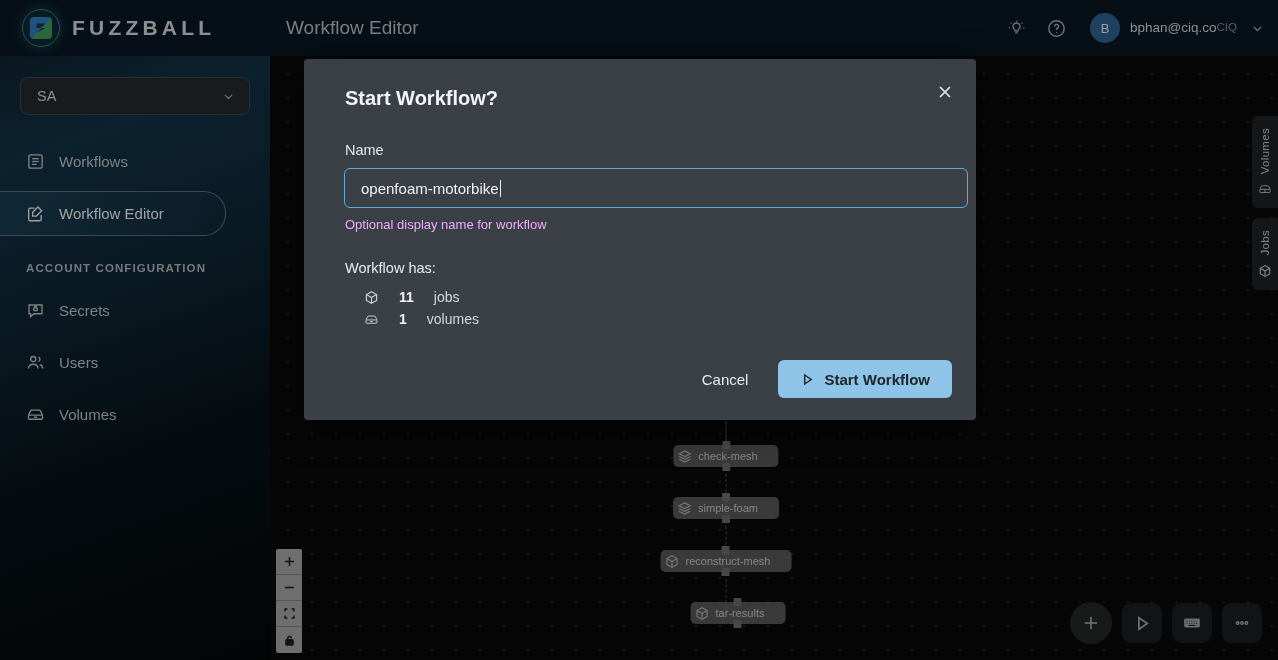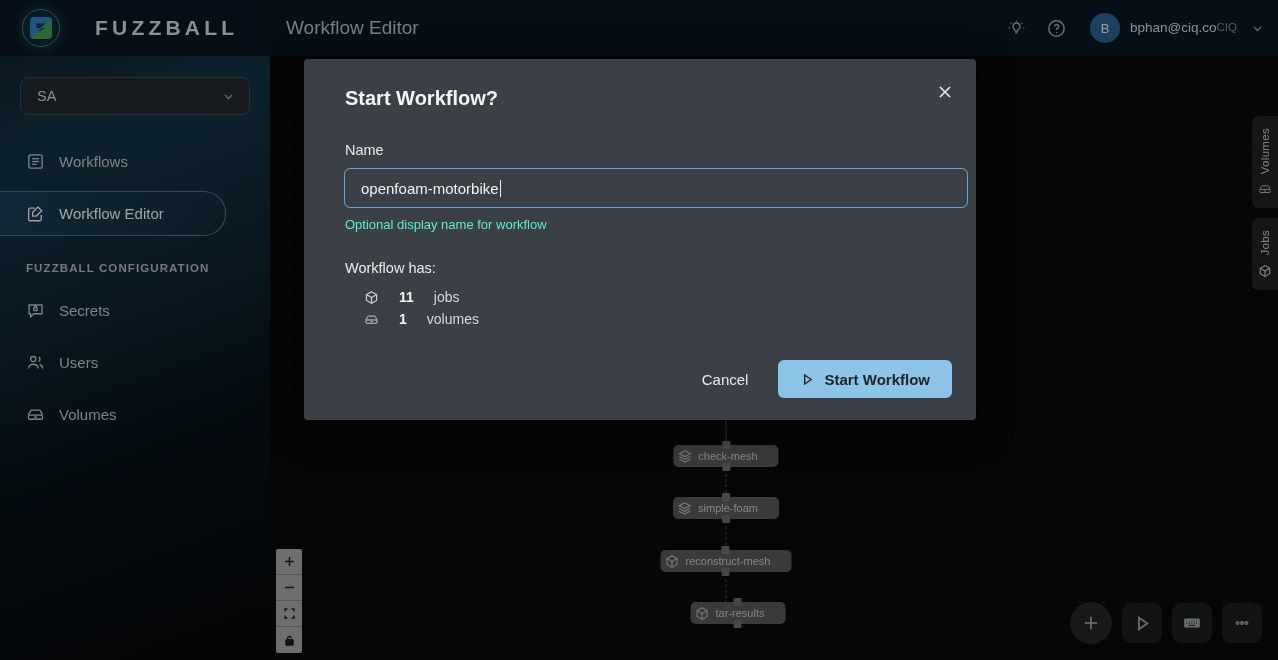--- a/index.html
+++ b/index.html
@@ -33,21 +33,21 @@
     flex: none;
   }
   .logo-sq {
     width: 22px; height: 22px; border-radius: 4px;
     background: linear-gradient(135deg, #2c78b8 0%, #2c78b8 48%, #3f9254 52%, #3f9254 100%);
     display: flex; align-items: center; justify-content: center;
     position: relative; overflow: hidden;
   }
   .logo-sq svg { display: block; }
   .brand-name {
-    color: #c9ccce; font-size: 21px; letter-spacing: 4.2px; font-weight: 600; margin-left: 23px;
+    color: #c9ccce; font-size: 21px; letter-spacing: 4.2px; font-weight: 600;
   }
 
   .acct-select {
     margin: 21px 20px 0 20px; height: 38px;
     background: #23282c; border: 1px solid #3b4248; border-radius: 8px;
     display: flex; align-items: center; justify-content: space-between;
     padding: 0 14px 0 16px; cursor: pointer;
   }
   .acct-select .val { color: #c9ccce; font-size: 14.5px; }
   .chev { width: 13px; height: 13px; stroke: #9aa0a5; fill: none; stroke-width: 1.6; }
@@ -196,21 +196,21 @@
     width: 624px; height: 40px; background: #3a4046;
     border: 1.6px solid #5fa8dd; border-radius: 6px;
     color: #f0f2f3; font-size: 15px; padding: 0 16px;
     font-family: "Liberation Sans", sans-serif; outline: none;
     display: flex; align-items: center;
   }
   .caret {
     display: inline-block; width: 1px; height: 17px; background: #eceef0;
     margin-left: 1px; vertical-align: -3px;
   }
-  .field-help { color: #5eead4; font-size: 13px; margin: 9px 0 13px 1px; }
+  .field-help { color: #f0abfc; font-size: 13px; margin: 9px 0 13px 1px; }
   .has-title { color: #e9ecee; font-size: 14.5px; margin: 28px 0 10px 1px; font-weight: 400; }
   .has-row {
     display: flex; align-items: center; gap: 20px; margin-left: 20px;
     color: #d4d8db; font-size: 14px; height: 22px;
   }
   .has-row b { color: #f2f4f5; }
   .has-row svg { stroke: #c9ced1; fill: none; stroke-width: 1.3; display:block; }
   .modal-actions {
     display: flex; align-items: center; justify-content: flex-end;
     gap: 28px; margin-top: 30px;
@@ -269,21 +269,21 @@
       <div class="nav-item active">
         <span class="ico">
           <svg viewBox="0 0 20 20">
             <path d="M16 11.5V16a1.6 1.6 0 0 1-1.6 1.6H4.4A1.6 1.6 0 0 1 2.8 16V6a1.6 1.6 0 0 1 1.6-1.6H9"></path>
             <path d="M12.6 3.2l3.9 3.9-5.6 5.6H7v-3.9z"></path>
           </svg>
         </span>
         <span>Workflow Editor</span>
       </div>
 
-      <div class="section-label">FUZZBALL CONFIGURATION</div>
+      <div class="section-label">ACCOUNT CONFIGURATION</div>
 
 
       <div class="nav-item">
         <span class="ico">
           <svg viewBox="0 0 20 20">
             <path d="M3.2 4.2h13.6v9.2H8.2l-3.4 3.2v-3.2H3.2z"></path>
             <rect x="8.2" y="7.2" width="3.6" height="3" rx=".5"></rect>
             <path d="M8.9 7.2V6.3a1.1 1.1 0 0 1 2.2 0v.9"></path>
           </svg>
         </span>

